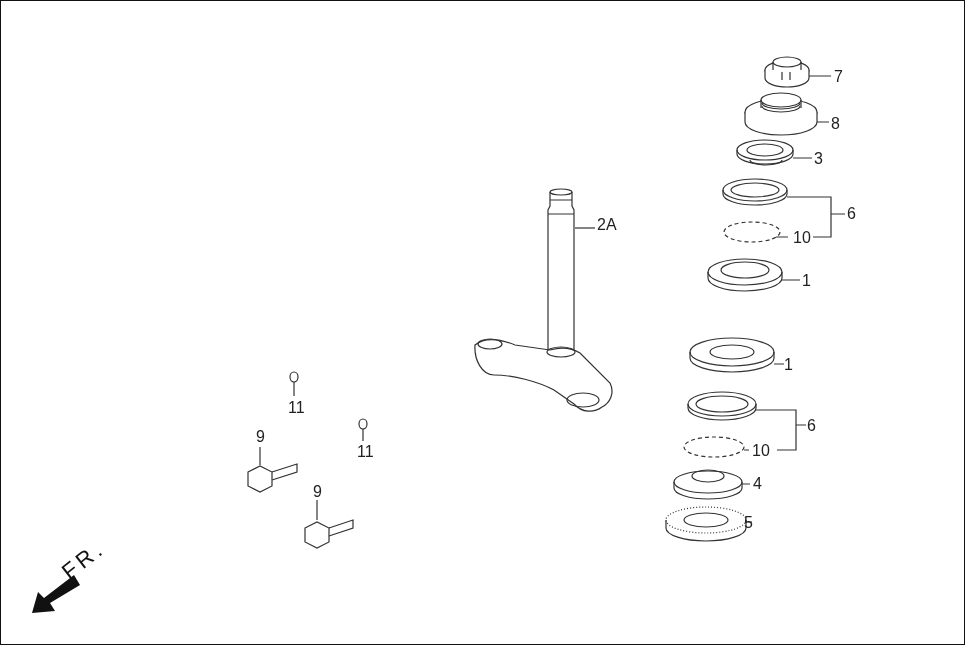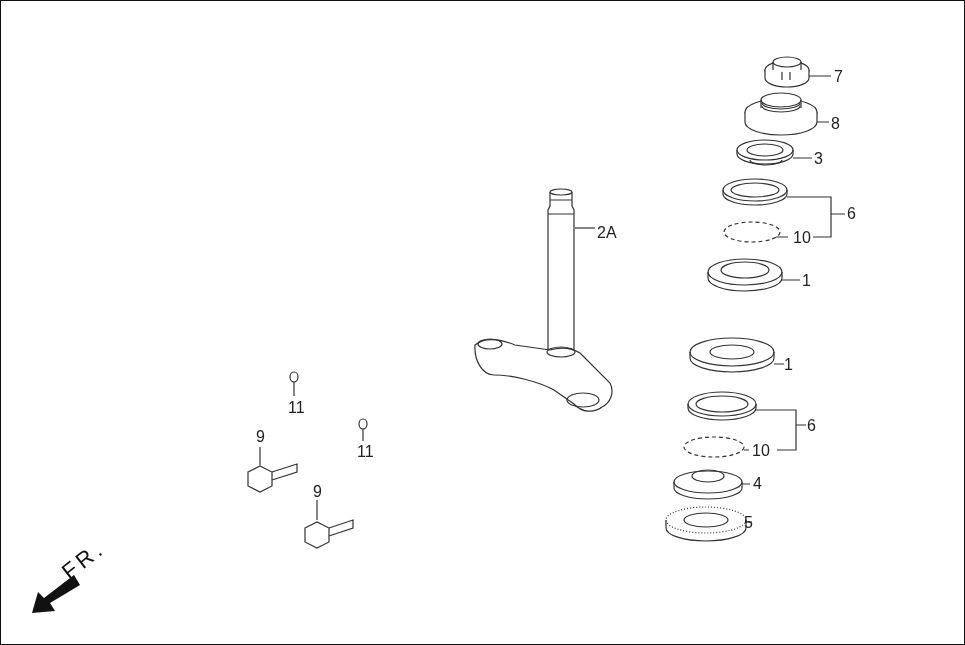--- a/index.html
+++ b/index.html
@@ -108,21 +108,21 @@
 
   <polygon points="74,575 80,585 50,603 55,611 32,613 38,592 44,598" fill="#111" stroke="none"></polygon>
 </svg>
 
 <span class="lbl" style="left:833px;top:68px">7</span>
 <span class="lbl" style="left:830px;top:115px">8</span>
 <span class="lbl" style="left:813px;top:150px">3</span>
 <span class="lbl" style="left:846px;top:205px">6</span>
 <span class="lbl" style="left:792px;top:229px">10</span>
 <span class="lbl" style="left:801px;top:272px">1</span>
-<span class="lbl" style="left:596px;top:224px">2A</span>
+<span class="lbl" style="left:596px;top:216px">2A</span>
 <span class="lbl" style="left:783px;top:356px">1</span>
 <span class="lbl" style="left:806px;top:417px">6</span>
 <span class="lbl" style="left:751px;top:442px">10</span>
 <span class="lbl" style="left:752px;top:475px">4</span>
 <span class="lbl" style="left:743px;top:514px">5</span>
 <span class="lbl" style="left:287px;top:399px">11</span>
 <span class="lbl" style="left:356px;top:443px">11</span>
 <span class="lbl" style="left:255px;top:428px">9</span>
 <span class="lbl" style="left:312px;top:483px">9</span>
 <span class="fr">FR.</span>

